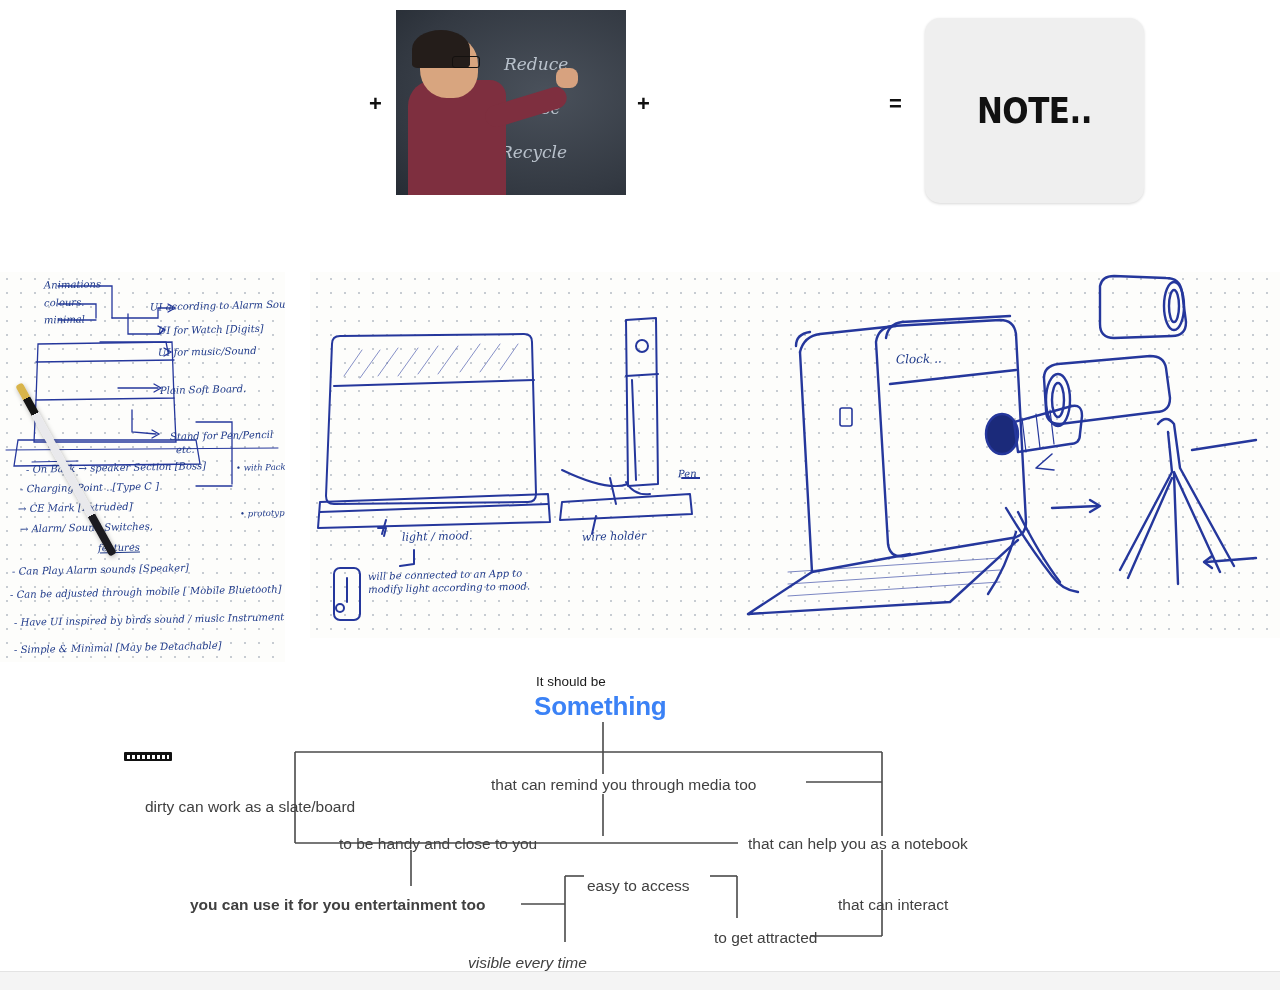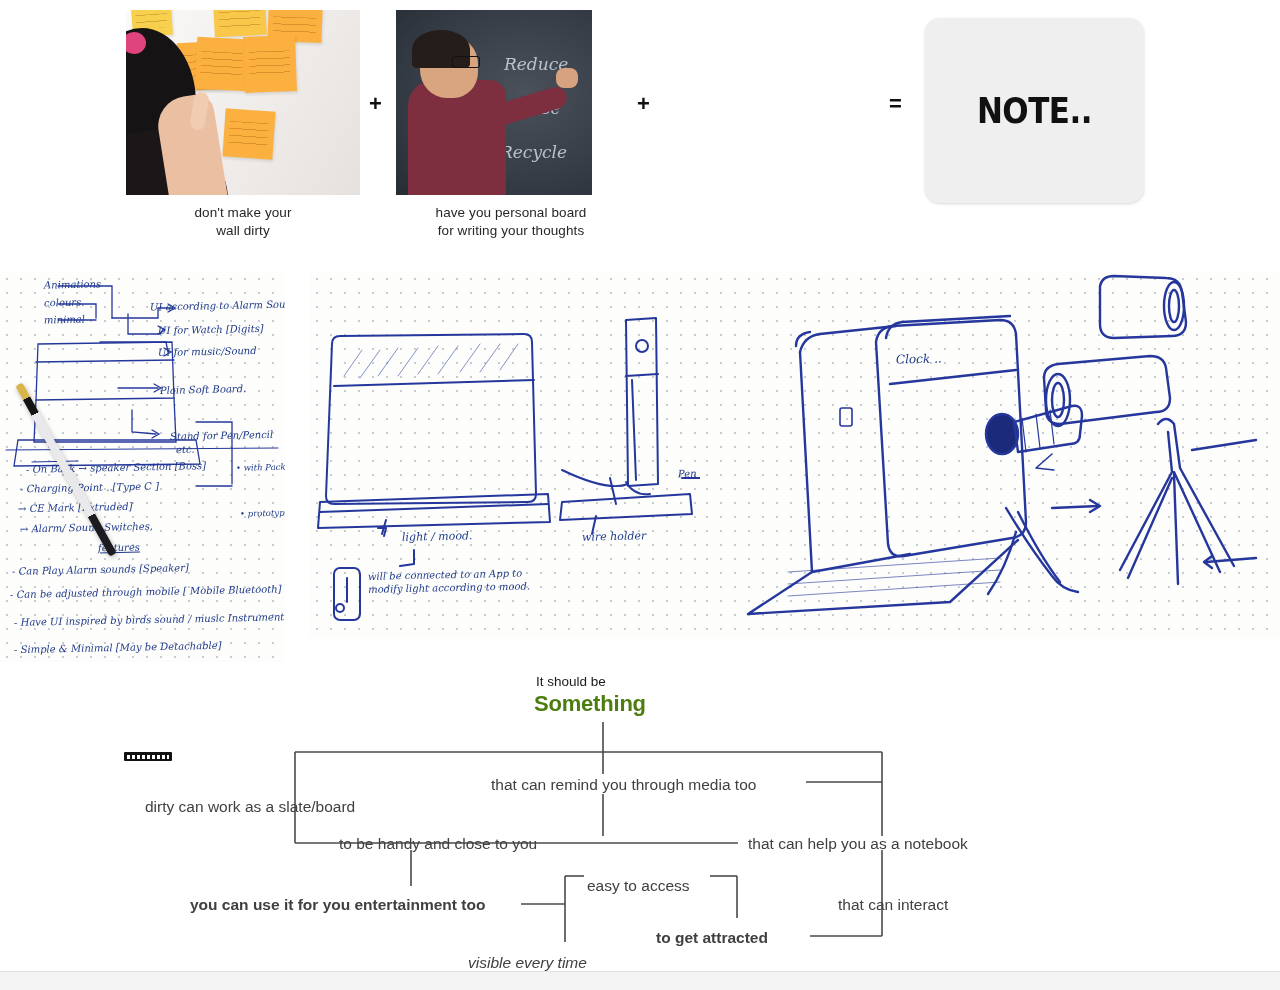--- a/index.html
+++ b/index.html
@@ -107,75 +107,50 @@
   .hw{ position:absolute; font-family:"DejaVu Serif", serif; font-style:italic;
        color:#1f3a8a; font-size:10px; white-space:nowrap; transform:rotate(-1.2deg); }
   .hw.sm{ font-size:8.5px; }
   .hw.ul{ text-decoration:underline; }
   .pen{ position:absolute; border-radius:2px; }
 
   
   .mindmap{ position:absolute; left:0; top:664px; width:1280px; height:300px; }
   .mm-label{ position:absolute; font-size:15.5px; color:#404040; white-space:nowrap; line-height:1; }
   .mm-title-small{ position:absolute; font-size:13.5px; color:#1a1a1a; white-space:nowrap; }
-  .mm-title-big{ position:absolute; font-size:22px; font-weight:bold; color:#4d7c0f; white-space:nowrap; letter-spacing:-.2px; }
+  .mm-title-big{ position:absolute; font-size:26px; font-weight:bold; color:#3b82f6; white-space:nowrap; letter-spacing:-.2px; }
   .mm-svg{ position:absolute; left:0; top:0; }
   .ruler{ position:absolute; left:124px; top:752px; width:48px; height:9px; background:#111;
       border-radius:1px; }
   .ruler::after{ content:""; position:absolute; left:3px; top:2.5px; right:3px; height:4px;
       background:repeating-linear-gradient(to right,#fff 0 3px, #111 3px 5px); }
 
   
   .footer{ position:absolute; left:0; top:971px; width:1280px; height:19px; background:#f4f4f4; border-top:1px solid #e3e3e3; }
 </style>
 </head>
 <body>
 
 <div class="equation-row">
 
-  <div class="eq-cell" style="left:126px;top:10px;width:234px;">
-    <div class="photo p1" style="width:234px;height:185px;">
-      <div class="wall"></div>
-      <div class="note" style="left:6px;  top:-4px; width:40px;height:30px;transform:rotate(-4deg);background:#f7d14e;"></div>
-      <div class="note" style="left:88px; top:-8px; width:52px;height:34px;transform:rotate(-3deg);background:#f9c84a;"></div>
-      <div class="note" style="left:142px;top:-2px; width:54px;height:34px;transform:rotate(2deg);"></div>
-      <div class="note" style="left:52px; top:32px; width:50px;height:48px;transform:rotate(-3deg);"></div>
-      <div class="note" style="left:70px; top:28px; width:52px;height:52px;transform:rotate(3deg);"></div>
-      <div class="note" style="left:118px;top:26px; width:52px;height:56px;transform:rotate(-2deg);"></div>
-      <div class="note" style="left:98px; top:100px;width:50px;height:48px;transform:rotate(4deg);"></div>
-      <div class="head"></div>
-      <div class="shoulder"></div>
-      <div class="pinkhair"></div>
-      <div class="arm"></div>
-      <div class="finger"></div>
-    </div>
-    <div class="caption">
-      <div>don't make your</div>
-      <div>wall dirty</div>
-    </div>
-  </div>
 
   <div class="op" style="left:369px;top:93px;">+</div>
 
   <div class="eq-cell" style="left:396px;top:10px;width:230px;">
-    <div class="photo p2" style="width:196px;height:185px;">
+    <div class="photo p2" style="width:230px;height:185px;">
       <div class="board"></div>
       <span class="chalk" style="left:108px;top:44px;">Reduce</span>
       <span class="chalk" style="left:112px;top:88px;">Reuse</span>
       <span class="chalk" style="left:104px;top:132px;">Recycle</span>
       <div class="body"></div>
       <div class="armb"></div>
       <div class="hand"></div>
       <div class="headb"></div>
       <div class="hairb"></div>
       <div class="glass"></div>
-    </div>
-    <div class="caption">
-      <div>have you personal board</div>
-      <div>for writing your thoughts</div>
     </div>
   </div>
 
   <div class="op" style="left:637px;top:93px;">+</div>
 
 
   <div class="op" style="left:889px;top:93px;">=</div>
 
   <div class="logo-card" style="left:925px;top:18px;width:219px;height:185px;">
     <span class="logo-text">NOTE..</span>
@@ -395,17 +370,17 @@
     </g>
   </svg>
 
   <span class="mm-label" style="left:145px;top:135px;">dirty can work as a slate/board</span>
   <span class="mm-label" style="left:491px;top:113px;">that can remind you through media too</span>
   <span class="mm-label" style="left:339px;top:172px;">to be handy and close to you</span>
   <span class="mm-label" style="left:748px;top:172px;">that can help you as a notebook</span>
   <span class="mm-label" style="left:587px;top:214px;">easy to access</span>
   <span class="mm-label" style="left:190px;top:233px;font-weight:bold;">you can use it for you entertainment too</span>
   <span class="mm-label" style="left:838px;top:233px;">that can interact</span>
-  <span class="mm-label" style="left:656px;top:266px;font-weight:bold;">to get attracted</span>
+  <span class="mm-label" style="left:714px;top:266px;">to get attracted</span>
   <span class="mm-label" style="left:468px;top:291px;font-style:italic;">visible every time</span>
 </div>
 
 <div class="footer"></div>
 
 </body></html>

